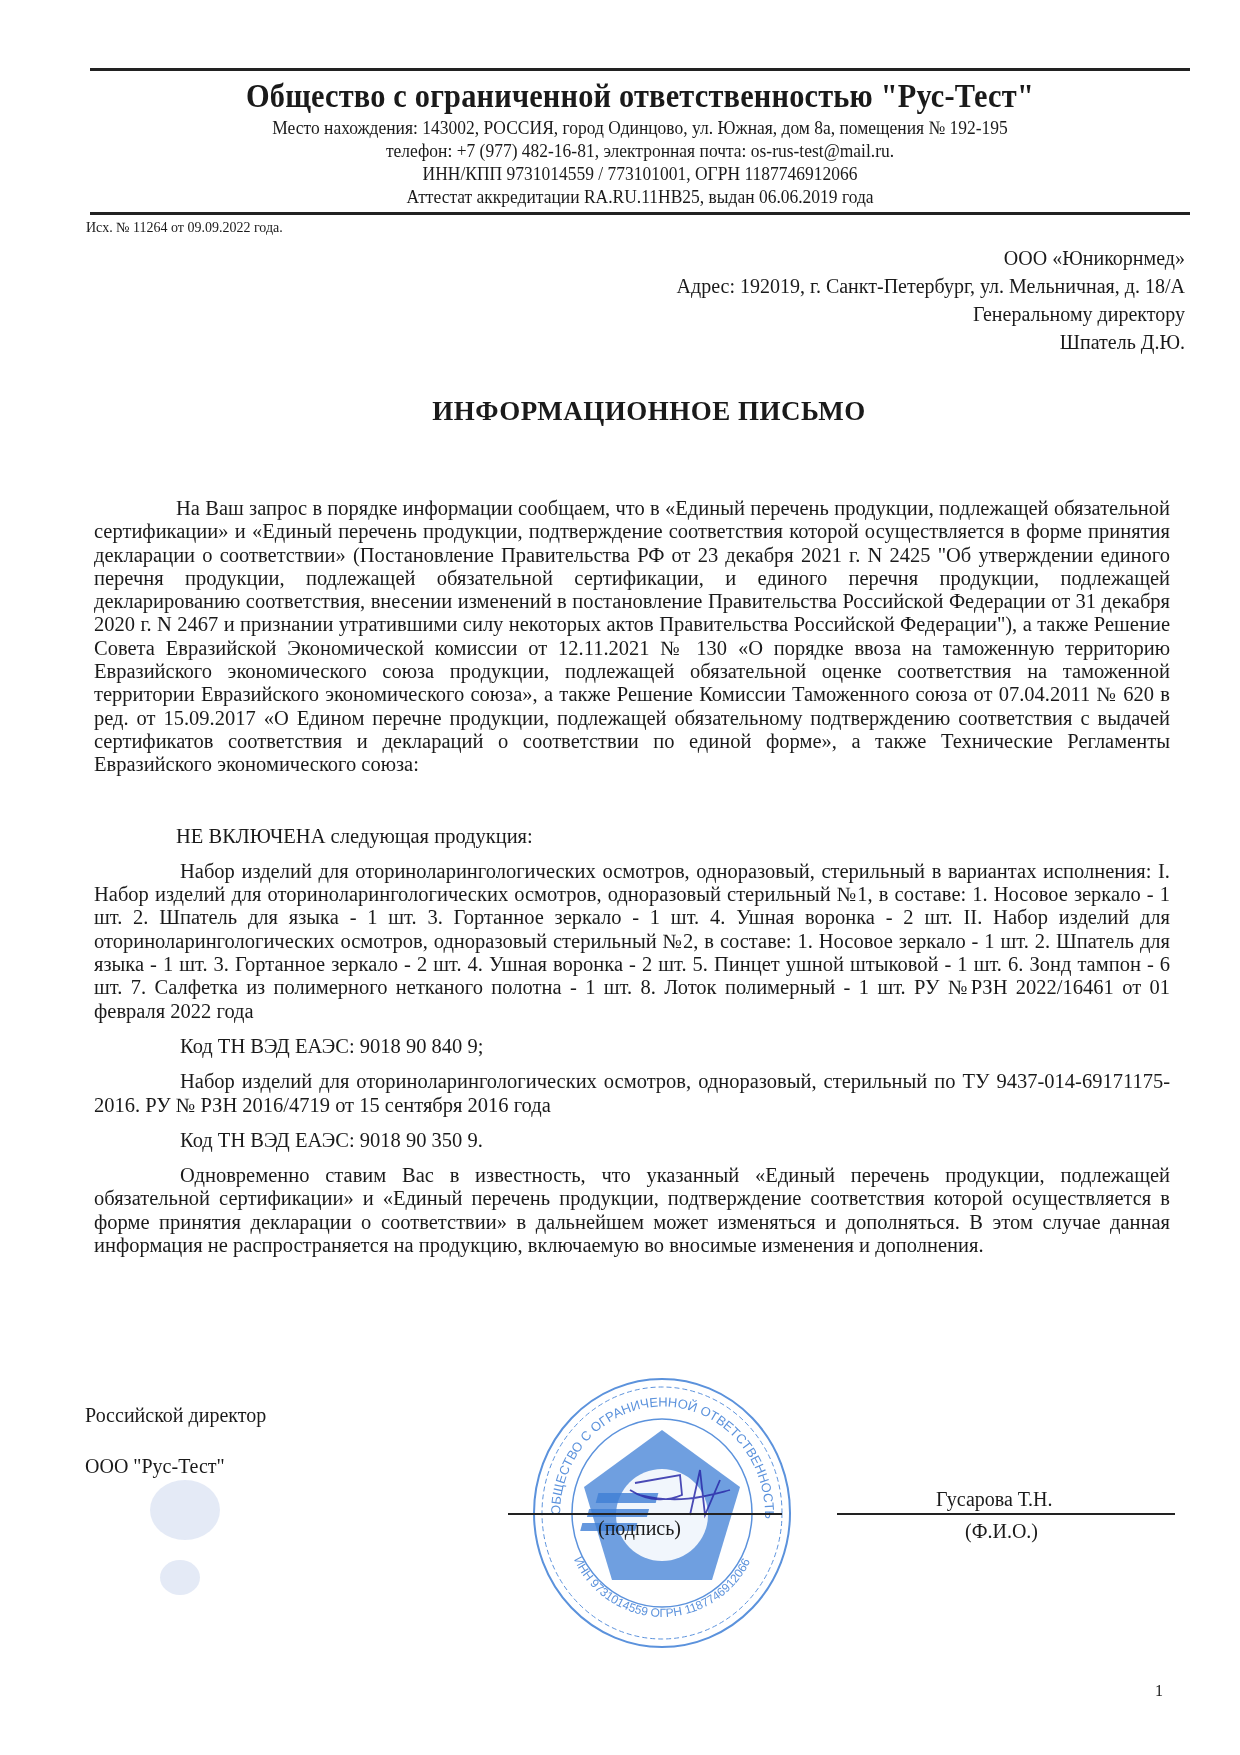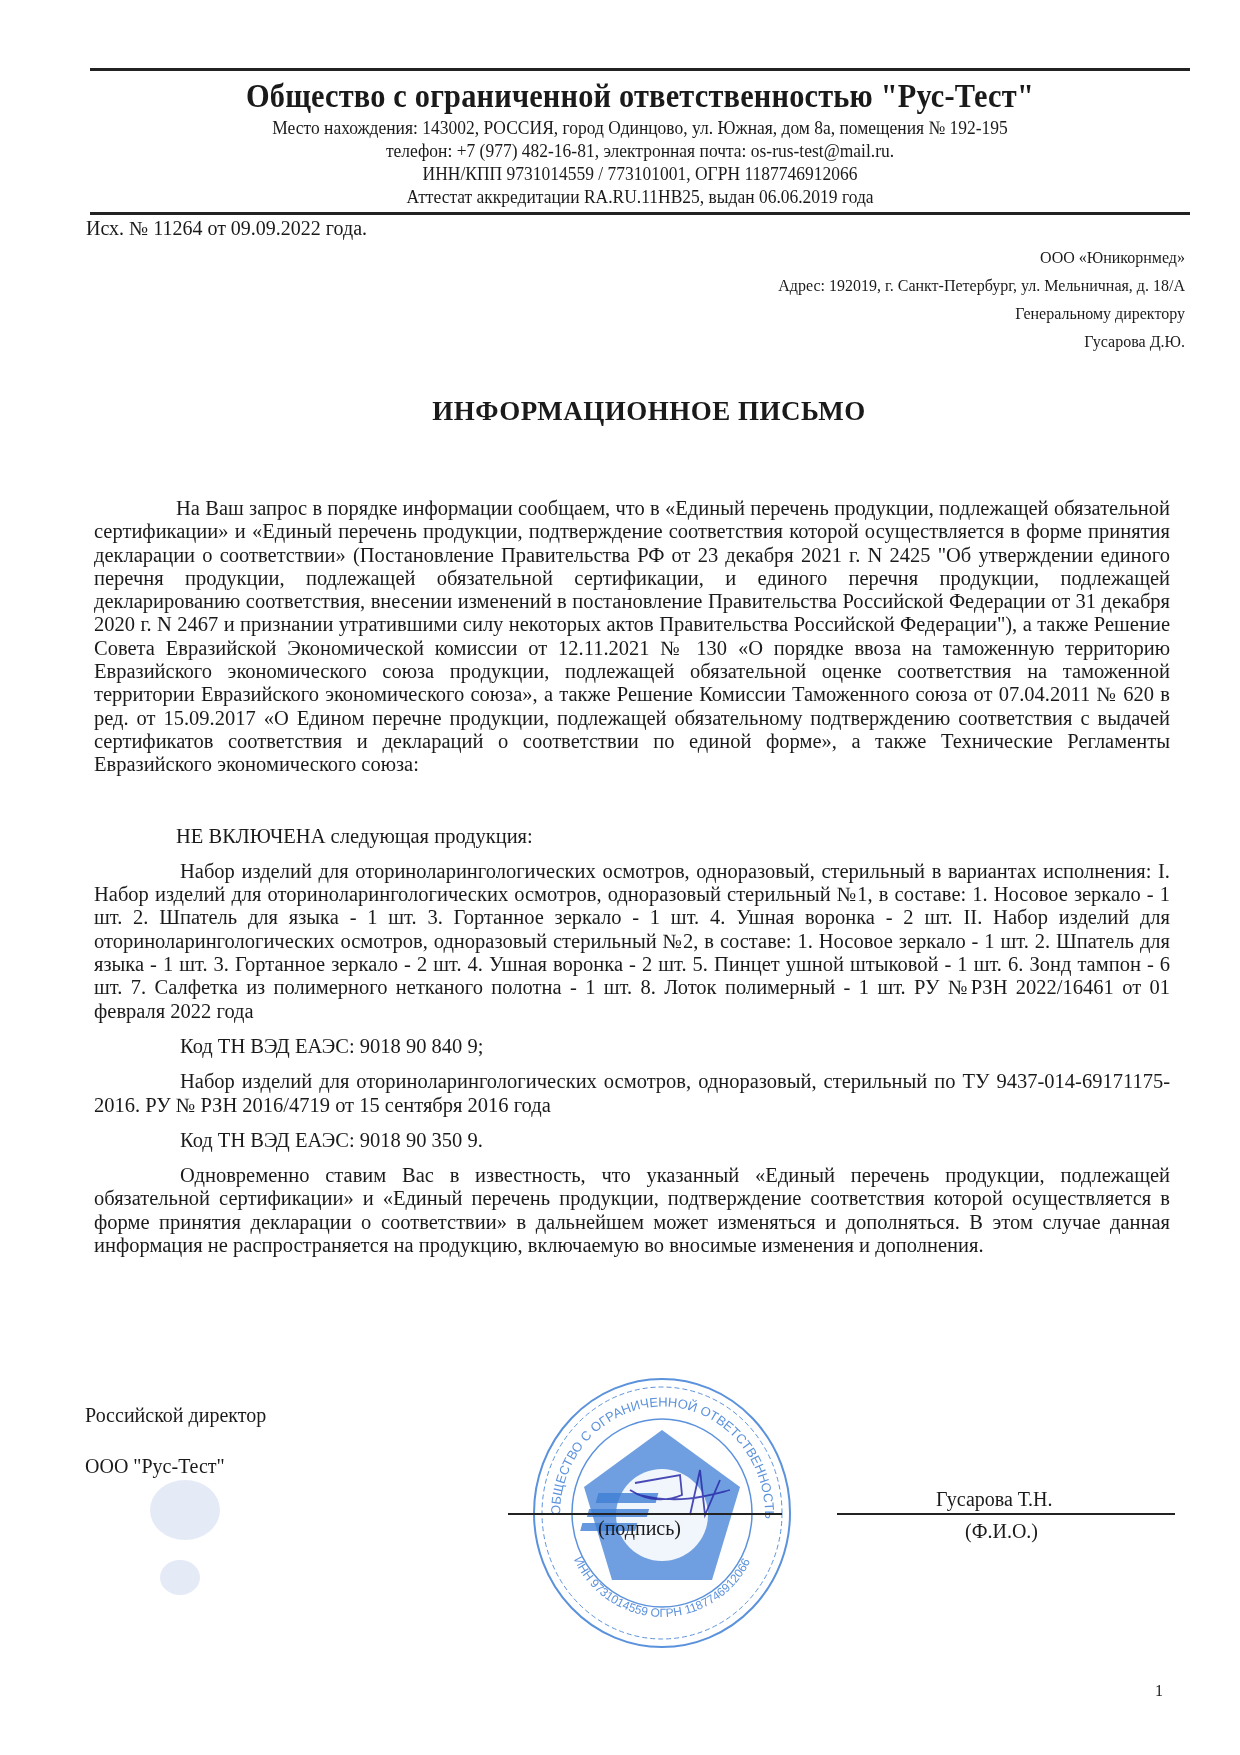--- a/index.html
+++ b/index.html
@@ -2,22 +2,22 @@
 <html><head>
 <meta charset="utf-8">
 <style>
   html, body { margin: 0; padding: 0; background: #ffffff; }
   body { width: 1240px; height: 1755px; position: relative; overflow: hidden; font-family: "Liberation Serif", serif; color: #1a1a1a; }
   .rule-top { position: absolute; left: 90px; top: 68px; width: 1100px; height: 3px; background: #222; }
   .rule-bottom { position: absolute; left: 90px; top: 212px; width: 1100px; height: 3px; background: #222; }
   .letterhead { position: absolute; left: 90px; top: 76px; width: 1100px; text-align: center; }
   .org-name { font-size: 33px; font-weight: bold; letter-spacing: 0.2px; line-height: 40px; transform: scaleX(0.92); transform-origin: center; }
   .lh-line { font-size: 19px; line-height: 23px; transform: scaleX(0.92); transform-origin: center; }
-  .out-ref { position: absolute; left: 86px; top: 215px; font-size: 20px; line-height: 26px; }
-  .recipient { position: absolute; right: 55px; top: 244px; text-align: right; font-size: 16px; line-height: 28px; margin-left: 19px; }
+  .out-ref { position: absolute; left: 86px; top: 215px; font-size: 14px; line-height: 26px; }
+  .recipient { position: absolute; right: 55px; top: 244px; text-align: right; font-size: 20px; line-height: 28px; margin-left: 19px; }
   .doc-title { position: absolute; left: 0; width: 1240px; top: 396px; text-align: center; font-size: 27px; font-weight: bold; letter-spacing: 0.5px; padding-left: 29px; }
   .body-text { position: absolute; left: 82px; width: 1100px; top: 485px; font-size: 20.5px; line-height: 23.3px; text-align: justify; }
   .body-text p { margin: 12px; }
   .indent { text-indent: 82px; }
   .indent-s { text-indent: 86px; }
   .gap { height: 24px; }
   .sign-left { position: absolute; left: 85px; top: 1404px; font-size: 20px; }
   .sign-left div { margin-bottom: 28px; }
   .sig-line-1 { position: absolute; left: 508px; top: 1513px; width: 274px; height: 1.5px; background: #222; }
   .sig-caption-1 { position: absolute; left: 598px; top: 1517px; font-size: 20px; }
@@ -42,21 +42,21 @@
 </div>
 
 <div class="rule-bottom"></div>
 
 <div class="out-ref">Исх. № 11264 от 09.09.2022 года.</div>
 
 <div class="recipient">
   <div>ООО «Юникорнмед»</div>
   <div>Адрес: 192019, г. Санкт-Петербург, ул. Мельничная, д. 18/А</div>
   <div>Генеральному директору</div>
-  <div>Гусарова Д.Ю.</div>
+  <div>Шпатель Д.Ю.</div>
 </div>
 
 <div class="doc-title">ИНФОРМАЦИОННОЕ ПИСЬМО</div>
 
 <div class="body-text">
   <p class="indent">На Ваш запрос в порядке информации сообщаем, что в «Единый перечень продукции, подлежащей обязательной сертификации» и «Единый перечень продукции, подтверждение соответствия которой осуществляется в форме принятия декларации о соответствии» (Постановление Правительства РФ от 23 декабря 2021 г. N 2425 "Об утверждении единого перечня продукции, подлежащей обязательной сертификации, и единого перечня продукции, подлежащей декларированию соответствия, внесении изменений в постановление Правительства Российской Федерации от 31 декабря 2020 г. N 2467 и признании утратившими силу некоторых актов Правительства Российской Федерации"), а также Решение Совета Евразийской Экономической комиссии от 12.11.2021 № 130 «О порядке ввоза на таможенную территорию Евразийского экономического союза продукции, подлежащей обязательной оценке соответствия на таможенной территории Евразийского экономического союза», а также Решение Комиссии Таможенного союза от 07.04.2011 № 620 в ред. от 15.09.2017 «О Едином перечне продукции, подлежащей обязательному подтверждению соответствия с выдачей сертификатов соответствия и деклараций о соответствии по единой форме», а также Технические Регламенты Евразийского экономического союза:</p>
   <div class="gap"></div>
   <p class="indent">НЕ ВКЛЮЧЕНА следующая продукция:</p>
   <p class="indent-s">Набор изделий для оториноларингологических осмотров, одноразовый, стерильный в вариантах исполнения: I. Набор изделий для оториноларингологических осмотров, одноразовый стерильный №1, в составе: 1. Носовое зеркало - 1 шт. 2. Шпатель для языка - 1 шт. 3. Гортанное зеркало - 1 шт. 4. Ушная воронка - 2 шт. II. Набор изделий для оториноларингологических осмотров, одноразовый стерильный №2, в составе: 1. Носовое зеркало - 1 шт. 2. Шпатель для языка - 1 шт. 3. Гортанное зеркало - 2 шт. 4. Ушная воронка - 2 шт. 5. Пинцет ушной штыковой - 1 шт. 6. Зонд тампон - 6 шт. 7. Салфетка из полимерного нетканого полотна - 1 шт. 8. Лоток полимерный - 1 шт. РУ №РЗН 2022/16461 от 01 февраля  2022 года</p>
   <p class="indent-s">Код ТН ВЭД ЕАЭС: 9018 90 840 9;</p>

